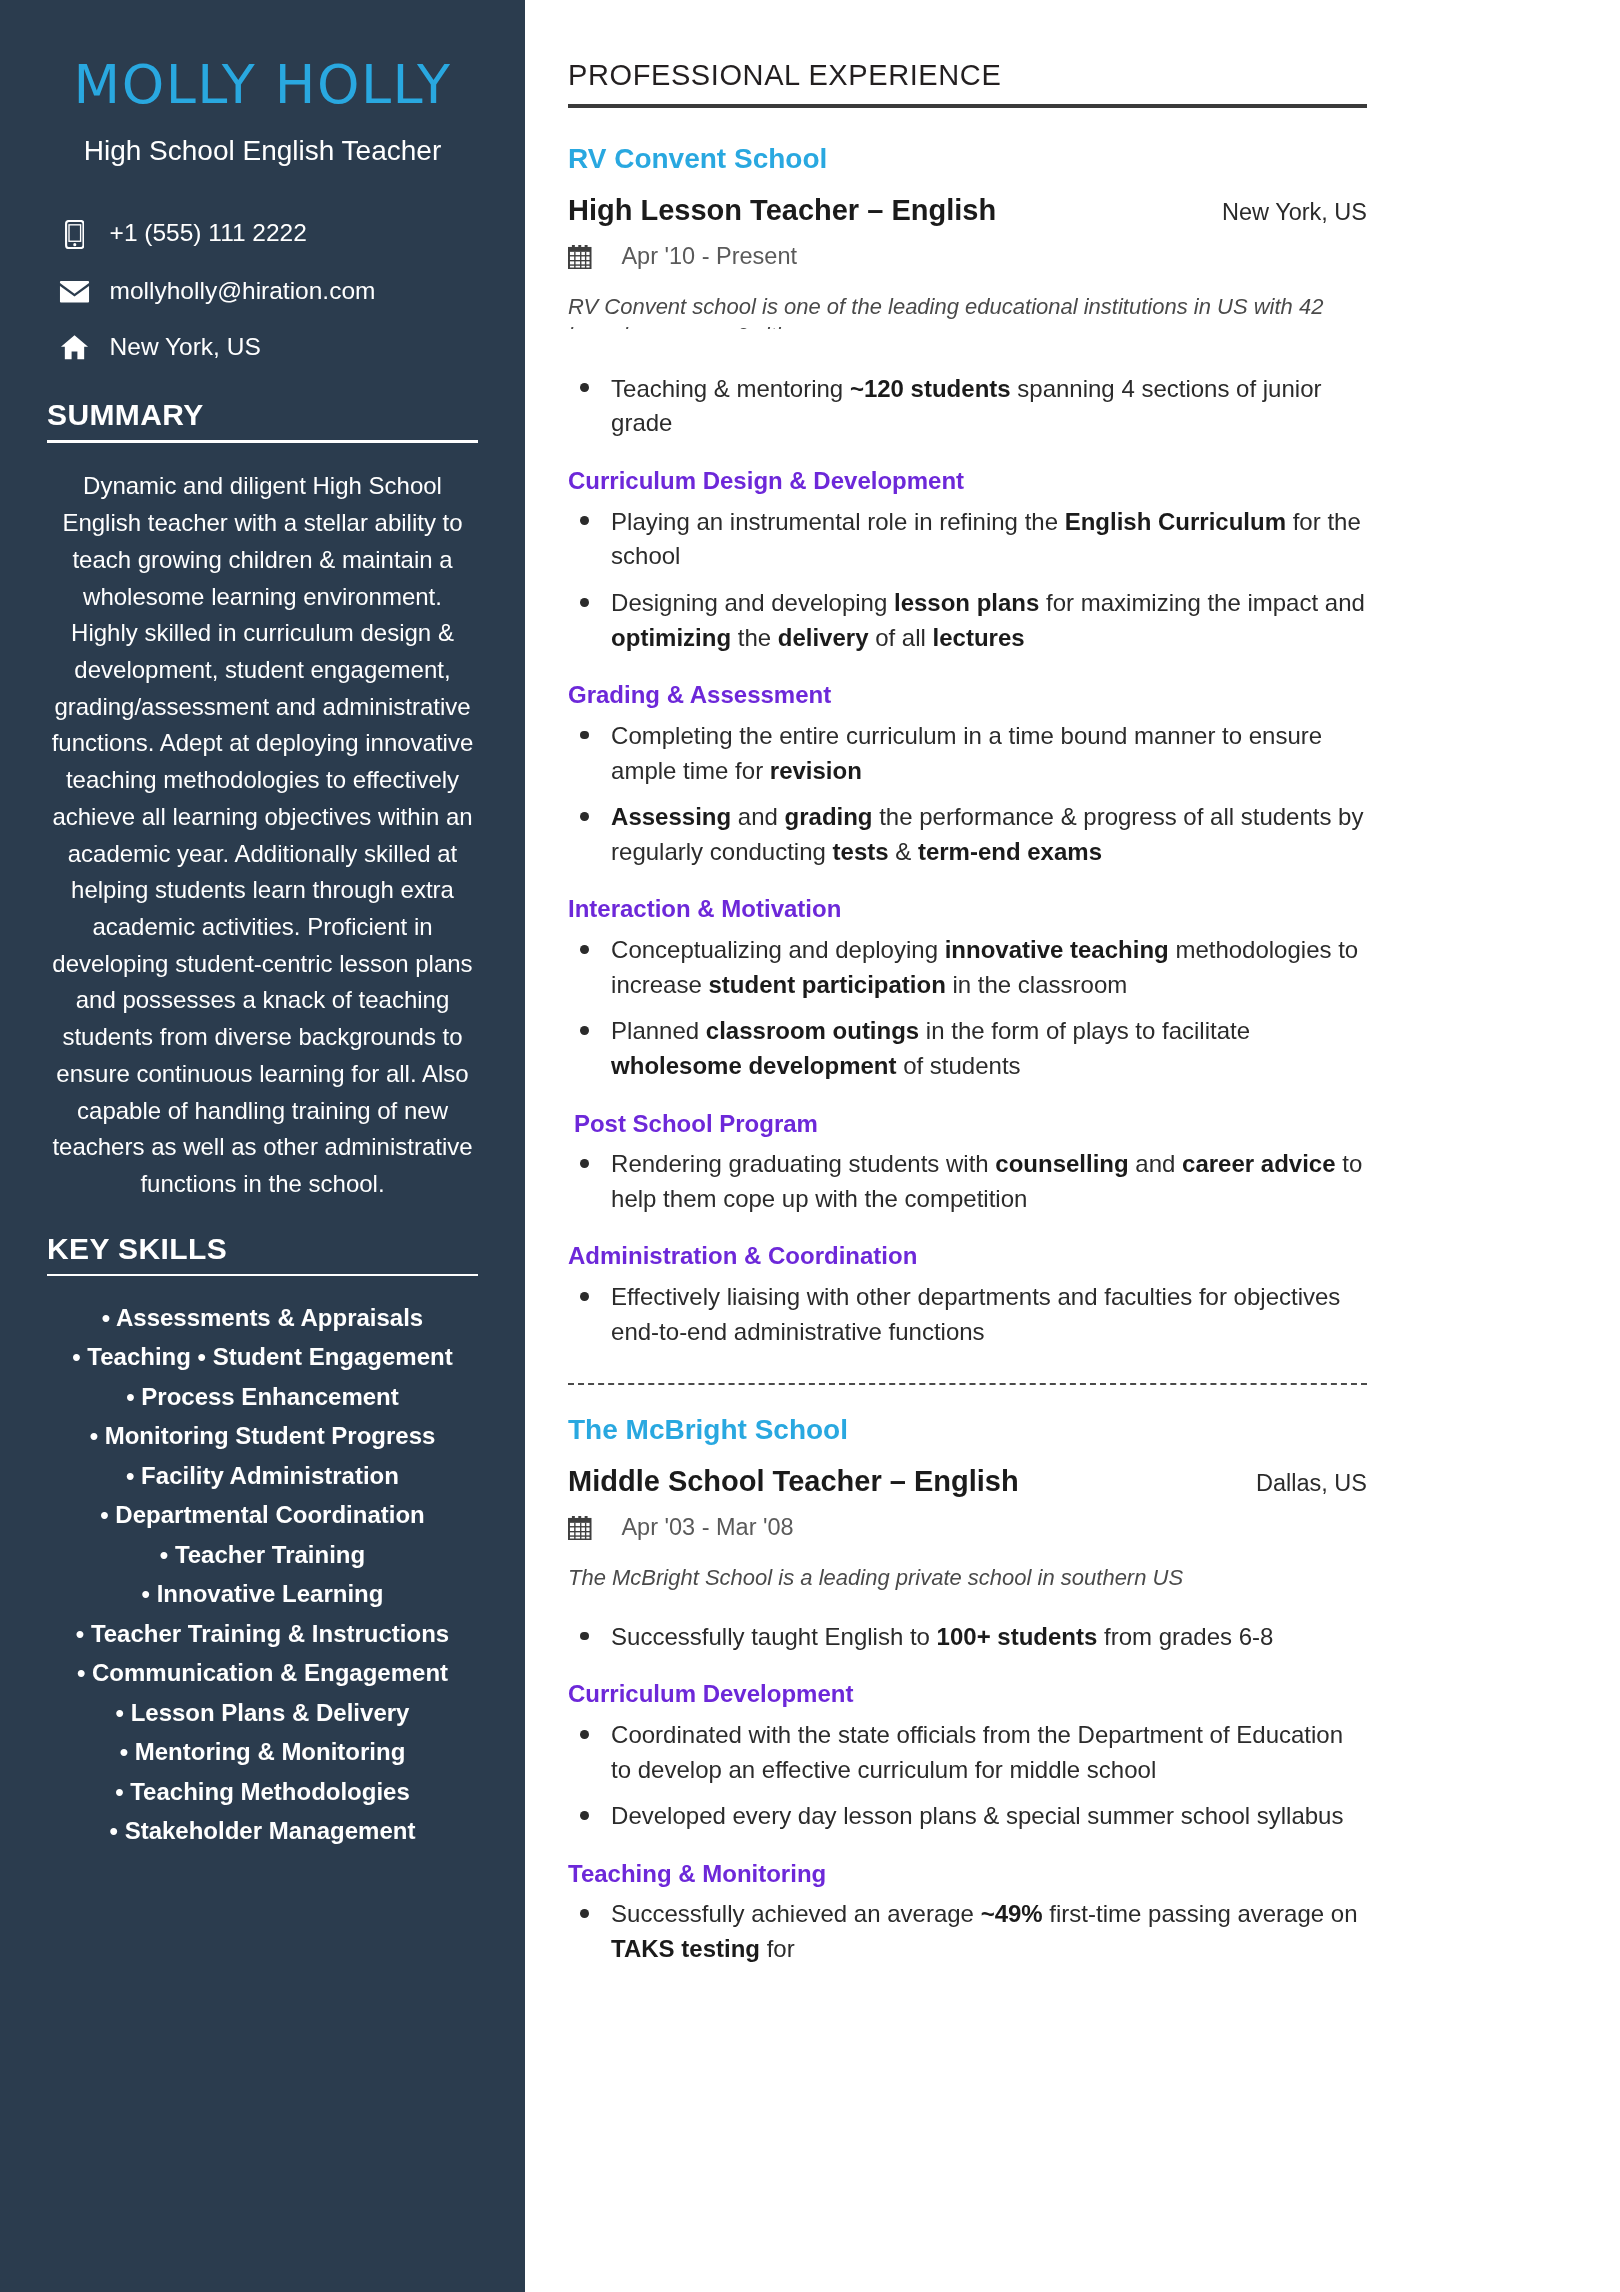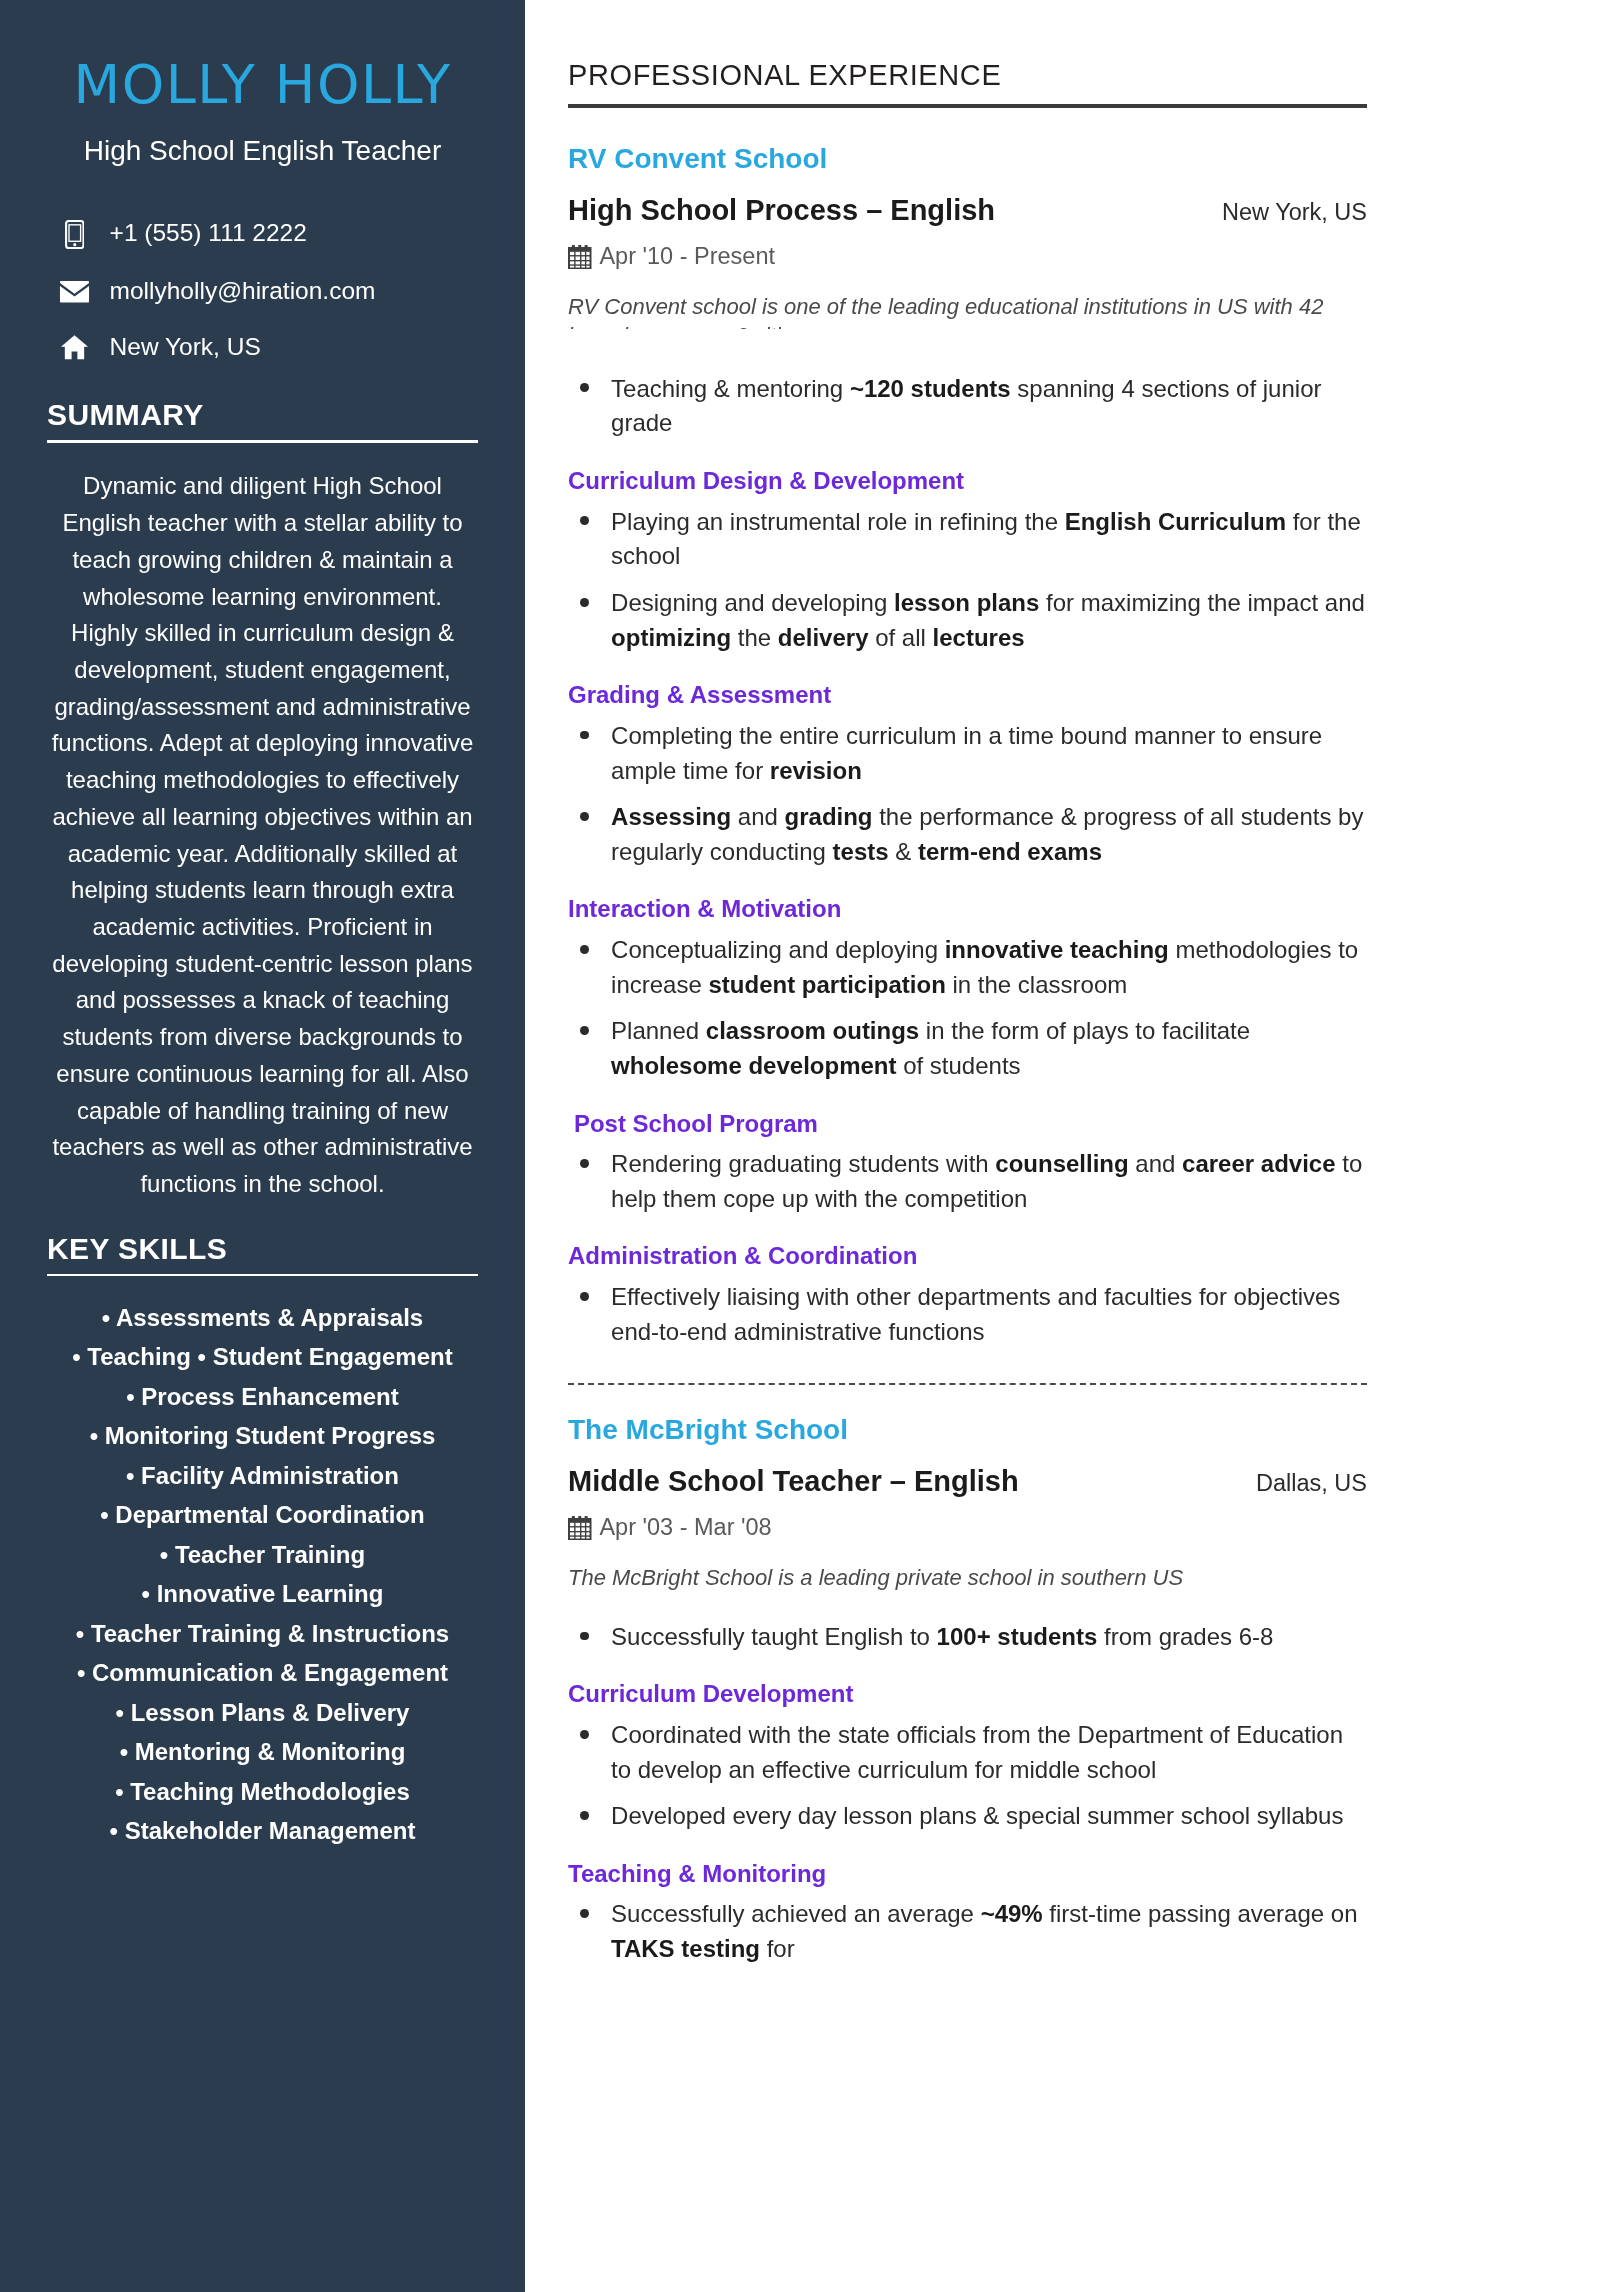--- a/index.html
+++ b/index.html
@@ -174,21 +174,21 @@
     display: flex;
     align-items: center;
     justify-content: flex-start;
     color: #444;
   }
   .cal-icon svg { display: block; }
 
   .date-text {
     font-size: 23.5px;
     color: #5a5a5a;
-    margin-left: 4px;
+    margin-left: 26px;
   }
 
   .company-desc {
     font-style: italic;
     font-size: 22px;
     color: #4a4a4a;
     line-height: 1.35;
     margin-bottom: 3.9px;
     max-height: 37px;
     overflow: hidden;
@@ -322,21 +322,21 @@
 
   </aside>
 
   <main class="main">
     <h2 class="main-section-title">PROFESSIONAL EXPERIENCE</h2>
     <div class="main-rule"></div>
     <div id="experience-container">
         <div class="exp-block">
           <div class="company">RV Convent School</div>
           <div class="role-row">
-            <span class="role-title">High School Process – English</span>
+            <span class="role-title">High Lesson Teacher – English</span>
             <span class="role-location">New York, US</span>
           </div>
           <div class="date-row">
             <span class="cal-icon">
               <svg width="23.5" height="25.5" viewBox="0 0 24 26">
                 <rect x="1" y="4" width="22" height="21" fill="none" stroke="#3f3f3f" stroke-width="2"></rect>
                 <rect x="1" y="4" width="22" height="4" fill="#3f3f3f"></rect>
                 <rect x="4" y="1" width="3" height="5" fill="#3f3f3f"></rect>
                 <rect x="10.5" y="1" width="3" height="5" fill="#3f3f3f"></rect>
                 <rect x="17" y="1" width="3" height="5" fill="#3f3f3f"></rect>

